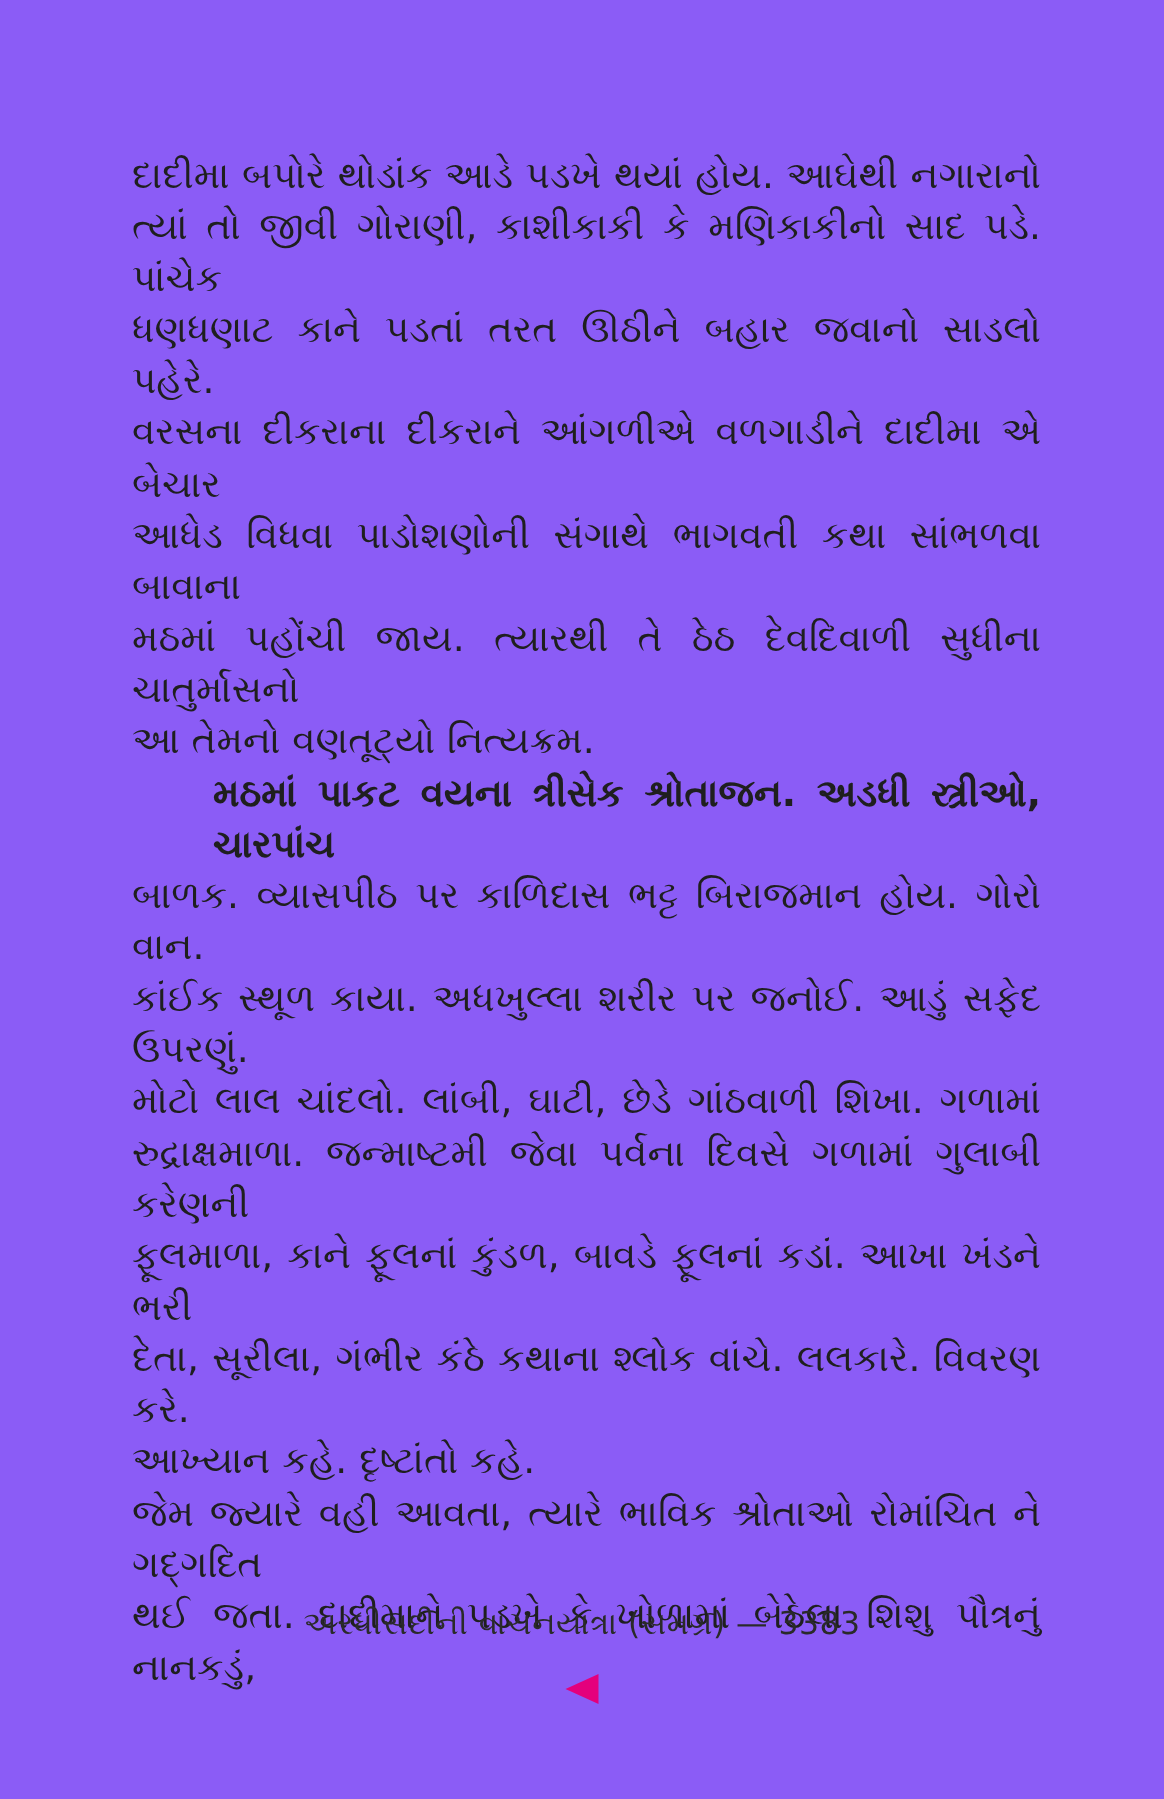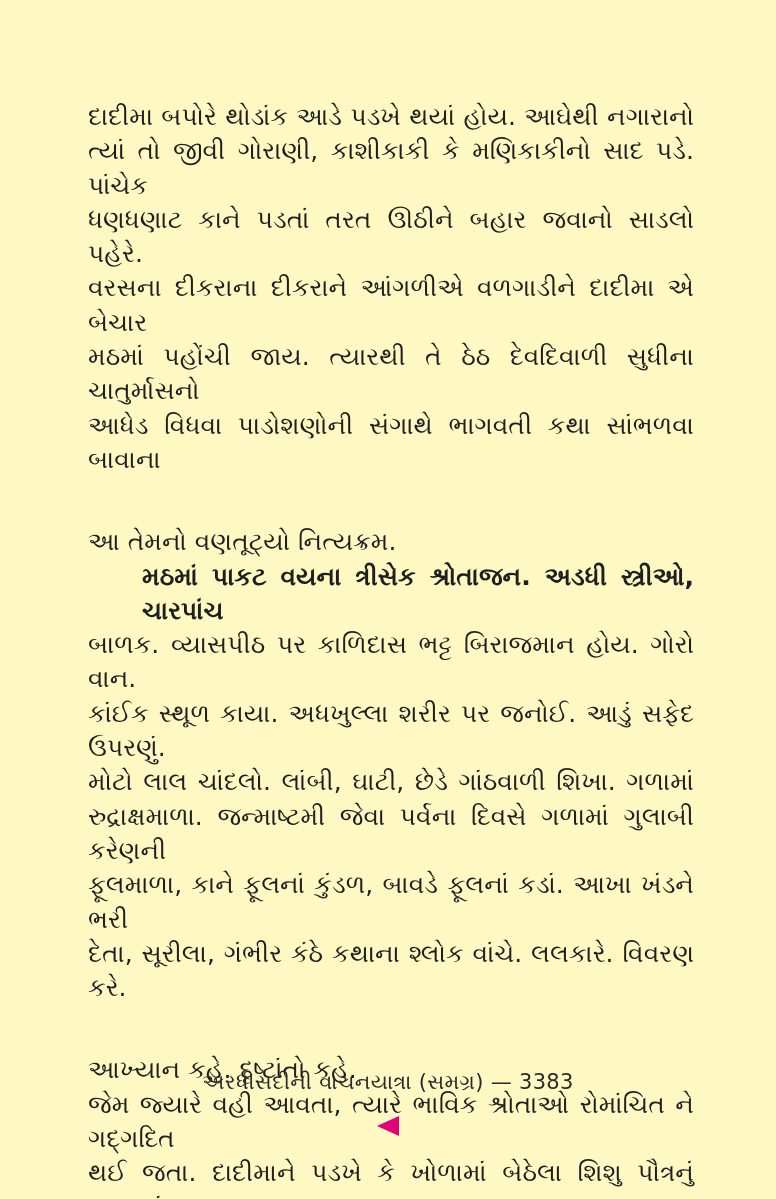--- a/index.html
+++ b/index.html
@@ -11,41 +11,40 @@
     position: relative;
     width: 776px;
     height: 1199px;
     overflow: hidden;
     font-family: "DejaVu Sans", sans-serif;
     color: #1f1f1f;
   }
   .page {
     position: absolute;
     inset: 0;
-    background: #fef9c3;
+    background: #8b5cf6;
   }
   .text-block {
     position: absolute;
     left: 88px;
     top: 100px;
     width: 606px;
     font-size: 25px;
     line-height: 34.3px;
   }
   .paragraph {
     margin: 0;
     padding: 0;
   }
   .line {
     text-align: justify;
     text-align-last: justify;
   }
   .line.para-end {
     text-align-last: left;
-    margin-top: 48px;
   }
   .line.indent {
     padding-left: 54px;
     font-weight: bold;
   }
   .footer {
     position: absolute;
     top: 1070px;
     left: 0;
     width: 776px;
@@ -72,22 +71,22 @@
 
 <div class="page">
 
   <div class="text-block">
 
     <div class="paragraph">
       <div class="line">દાદીમા બપોરે થોડાંક આડે પડખે થયાં હોય. આઘેથી નગારાનો</div>
       <div class="line">ત્યાં તો જીવી ગોરાણી, કાશીકાકી કે મણિકાકીનો સાદ પડે. પાંચેક</div>
       <div class="line">ધણધણાટ કાને પડતાં તરત ઊઠીને બહાર જવાનો સાડલો પહેરે.</div>
       <div class="line">વરસના દીકરાના દીકરાને આંગળીએ વળગાડીને દાદીમા એ બેચાર</div>
+      <div class="line">આધેડ વિધવા પાડોશણોની સંગાથે ભાગવતી કથા સાંભળવા બાવાના</div>
       <div class="line">મઠમાં પહોંચી જાય. ત્યારથી તે ઠેઠ દેવદિવાળી સુધીના ચાતુર્માસનો</div>
-      <div class="line">આધેડ વિધવા પાડોશણોની સંગાથે ભાગવતી કથા સાંભળવા બાવાના</div>
       <div class="line para-end">આ તેમનો વણતૂટ્યો નિત્યક્રમ.</div>
     </div>
 
     <div class="paragraph">
       <div class="line indent">મઠમાં પાકટ વયના ત્રીસેક શ્રોતાજન. અડધી સ્ત્રીઓ, ચારપાંચ</div>
       <div class="line">બાળક. વ્યાસપીઠ પર કાળિદાસ ભટ્ટ બિરાજમાન હોય. ગોરો વાન.</div>
       <div class="line">કાંઈક સ્થૂળ કાયા. અધખુલ્લા શરીર પર જનોઈ. આડું સફેદ ઉપરણું.</div>
       <div class="line">મોટો લાલ ચાંદલો. લાંબી, ઘાટી, છેડે ગાંઠવાળી શિખા. ગળામાં</div>
       <div class="line">રુદ્રાક્ષમાળા. જન્માષ્ટમી જેવા પર્વના દિવસે ગળામાં ગુલાબી કરેણની</div>
       <div class="line">ફૂલમાળા, કાને ફૂલનાં કુંડળ, બાવડે ફૂલનાં કડાં. આખા ખંડને ભરી</div>

